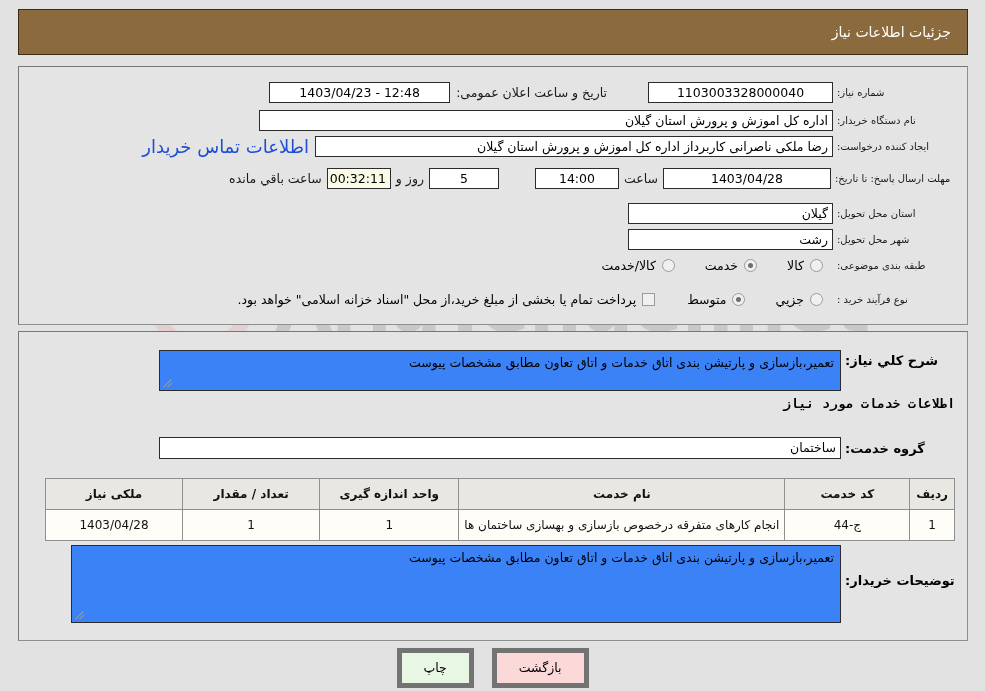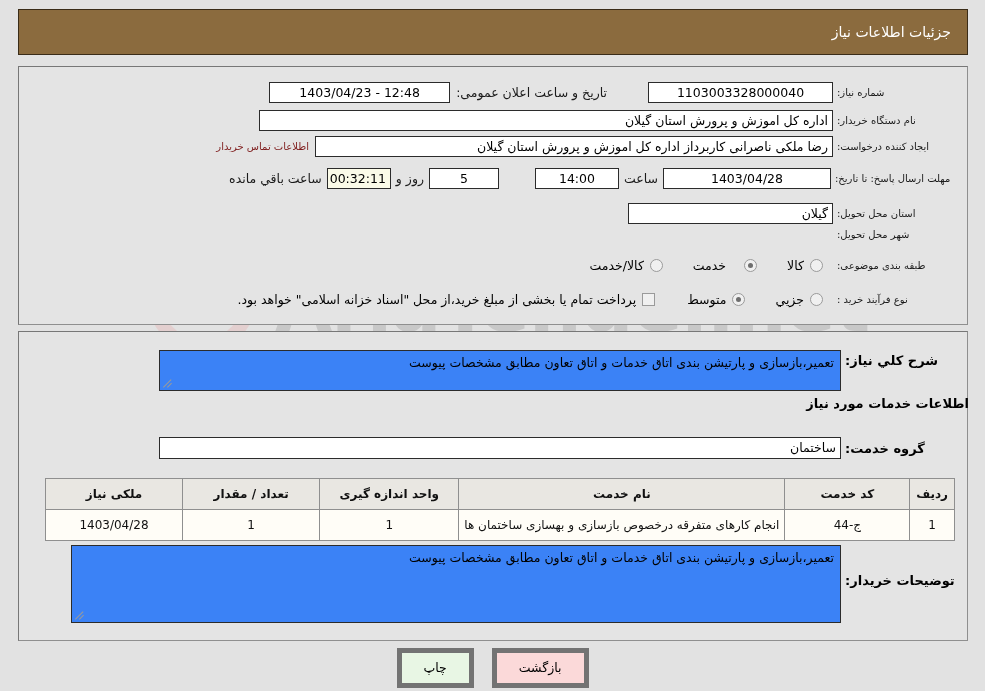--- a/index.html
+++ b/index.html
@@ -120,22 +120,22 @@
   .fld.center { text-align: center; }
   .fld.right  { text-align: right; }
   .fld.timer  { background: #fbfbe8; text-align: center; }
 
   .inline-txt {
     font-size: 12.5px;
     color: #1a1a1a;
     padding: 0 5px;
   }
   .link {
-    color: #7f1d1d;
-    font-size: 10px;
+    color: #1d4ed8;
+    font-size: 18px;
     text-decoration: none;
     cursor: pointer;
   }
 
   
   .radio {
     width: 13px; height: 13px;
     border-radius: 50%;
     background: #f0f0f0;
     border: 1px solid #9a9a9a;
@@ -300,29 +300,30 @@
   <span class="inline-txt">ساعت باقي مانده</span>
 </div>
 
 <div class="row" style="right:18px; top:203px;">
   <span class="lbl-r">استان محل تحویل:</span>
   <span class="fld right" style="width:205px;">گیلان</span>
 </div>
 
 <div class="row" style="right:18px; top:229px;">
   <span class="lbl-r">شهر محل تحویل:</span>
+  <span class="fld right" style="width:205px;">رشت</span>
 </div>
 
 <div class="row" style="right:18px; top:258px;">
   <span class="lbl-r">طبقه بندی موضوعی:</span>
   <span class="opt" style="margin-right:6px;">
     <span class="radio"></span>
     <span class="opt-lbl">کالا</span>
   </span>
-  <span class="opt" style="margin-right:24px;gap:12px;">
+  <span class="opt" style="margin-right:24px;">
     <span class="radio checked"></span>
     <span class="opt-lbl">خدمت</span>
   </span>
   <span class="opt" style="margin-right:24px;">
     <span class="radio"></span>
     <span class="opt-lbl">کالا/خدمت</span>
   </span>
 </div>
 
 <div class="row" style="right:18px; top:292px;">
@@ -347,21 +348,21 @@
   <span class="sec-lbl" style="width:110px; text-align:left; padding-left:4px; padding-top:3px;">شرح کلي نیاز:</span>
   <span class="textarea" style="width:682px; height:41px;">
     <span>تعمیر،بازسازی و پارتیشن بندی اتاق خدمات و اتاق تعاون مطابق مشخصات پیوست</span>
     <span class="grip">
       <i style="width:11px; left:0; top:9px; transform:rotate(-45deg);"></i>
       <i style="width:6px;  left:4px; top:9px; transform:rotate(-45deg);"></i>
     </span>
   </span>
 </div>
 
-<div class="row" style="right:16px; top:396px;">
+<div class="row" style="right:30px; top:396px;font-family:Liberation Mono, monospace;">
   <span class="sec-lbl">اطلاعات خدمات مورد نیاز</span>
 </div>
 
 <div class="row" style="right:30px; top:437px;">
   <span class="sec-lbl" style="width:110px; text-align:left; padding-left:4px;">گروه خدمت:</span>
   <span class="fld right" style="width:682px; height:22px; line-height:20px;">ساختمان</span>
 </div>
 
 <table class="items">
   <thead>

